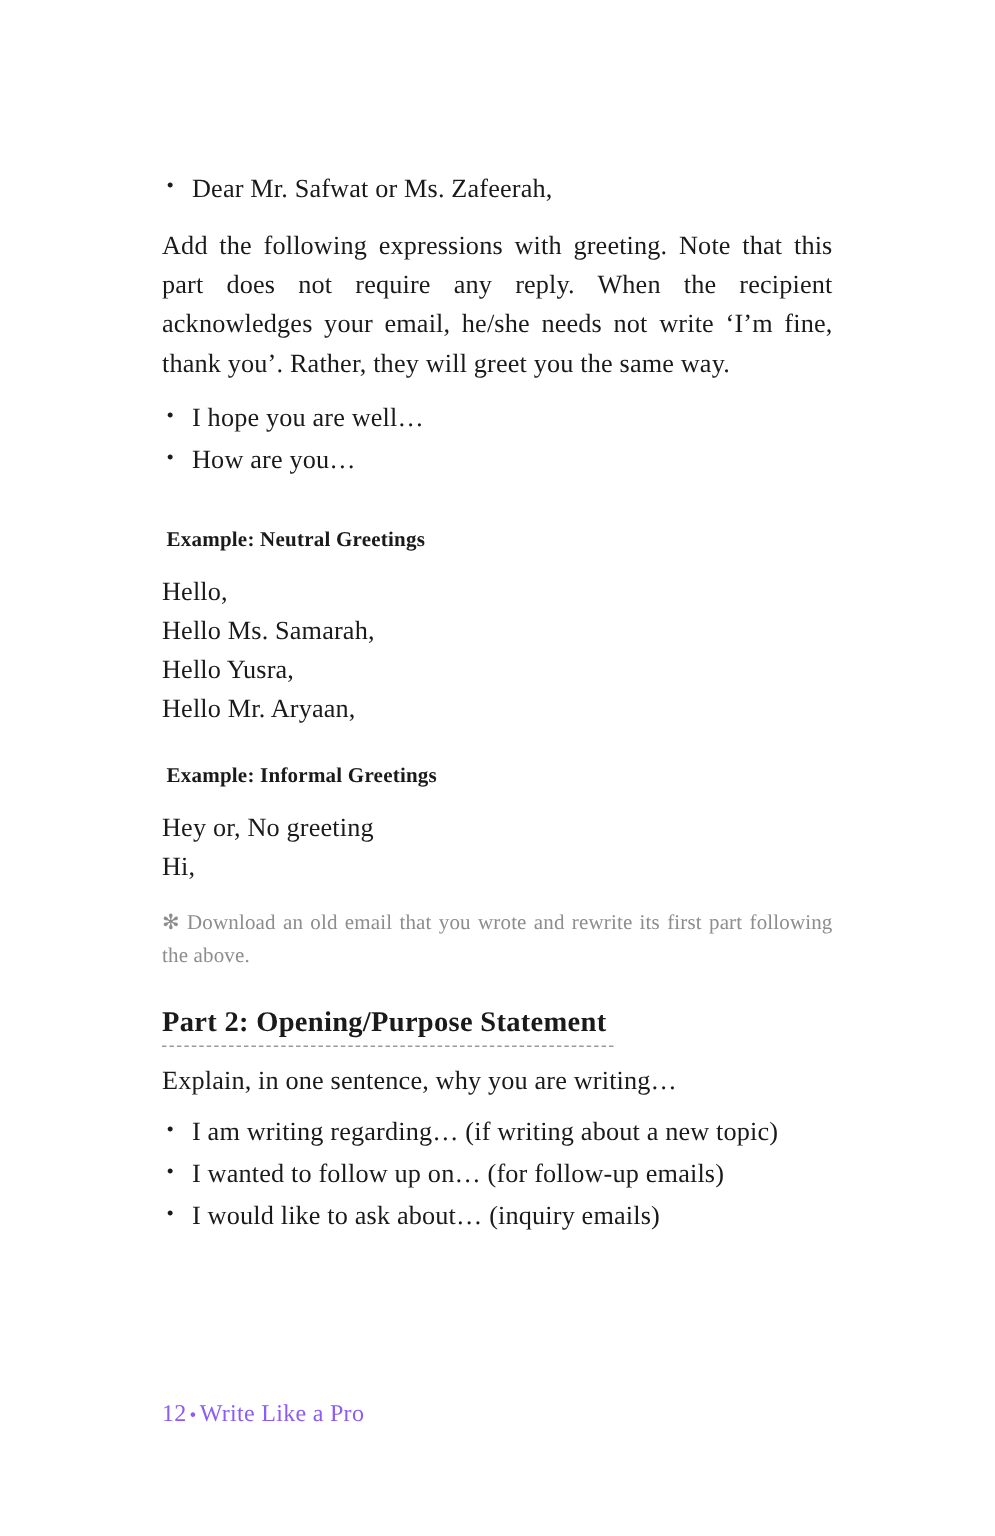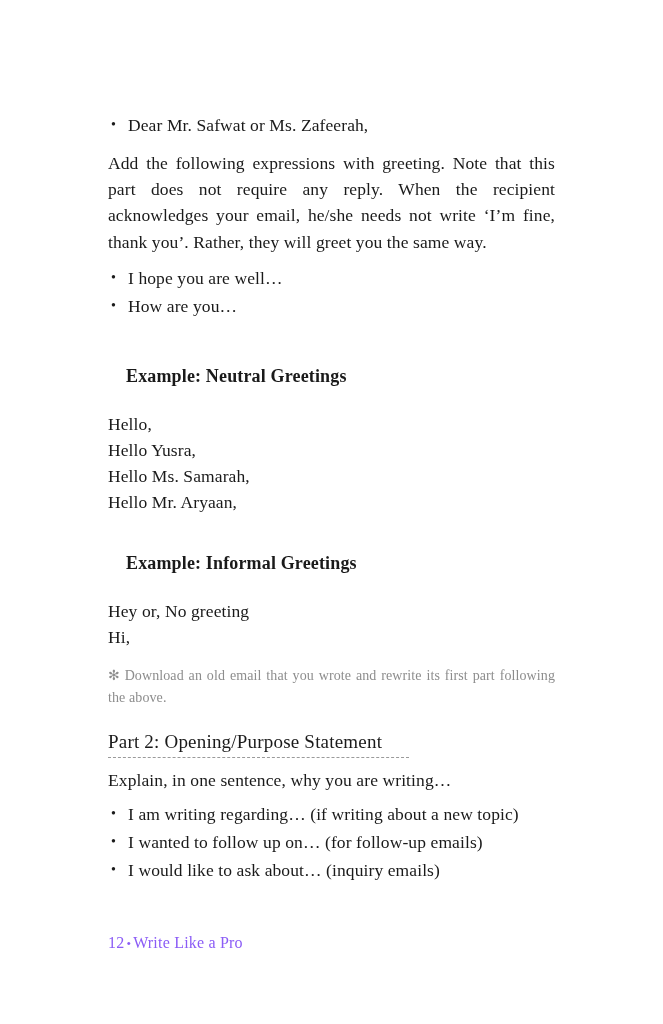--- a/index.html
+++ b/index.html
@@ -68,35 +68,35 @@
   
   .plain-line {
     font-size: 17.5px;
     line-height: 26px;
     margin: 0;
     letter-spacing: 0.1px;
   }
 
   
   .example-heading {
-    font-size: 18px;
+    font-size: 14px;
     line-height: 24px;
     font-weight: bold;
-    margin: 18px;
+    margin: 3px;
     letter-spacing: 0.15px;
   }
 
   .part-heading-wrap {
     margin: 0;
     display: block;
   }
   .part-heading {
     font-size: 19px;
     line-height: 24px;
-    font-weight: normal;
+    font-weight: bold;
     margin: 0;
     letter-spacing: 0.2px;
     display: inline-block;
   }
   .part-heading-rule {
     display: block;
     width: 301px;
     height: 0;
     border-bottom: 1.3px dashed #9a9a9a;
     margin-top: 3px;
@@ -171,22 +171,22 @@
     </ul>
 
     <div class="gap-para-after-bullet"></div>
 
 
     <div class="gap-before-example"></div>
 
     <h3 class="example-heading">Example: Neutral Greetings</h3>
     <div class="gap-after-example-heading"></div>
     <p class="plain-line">Hello,</p>
+    <p class="plain-line">Hello Ms. Samarah,</p>
     <p class="plain-line">Hello Yusra,</p>
-    <p class="plain-line">Hello Ms. Samarah,</p>
     <p class="plain-line">Hello Mr. Aryaan,</p>
 
     <div class="gap-before-example2"></div>
 
     <h3 class="example-heading">Example: Informal Greetings</h3>
     <div class="gap-after-example-heading"></div>
     <p class="plain-line">Hey or, No greeting</p>
     <p class="plain-line">Hi,</p>
 
     <div class="gap-before-note"></div>

